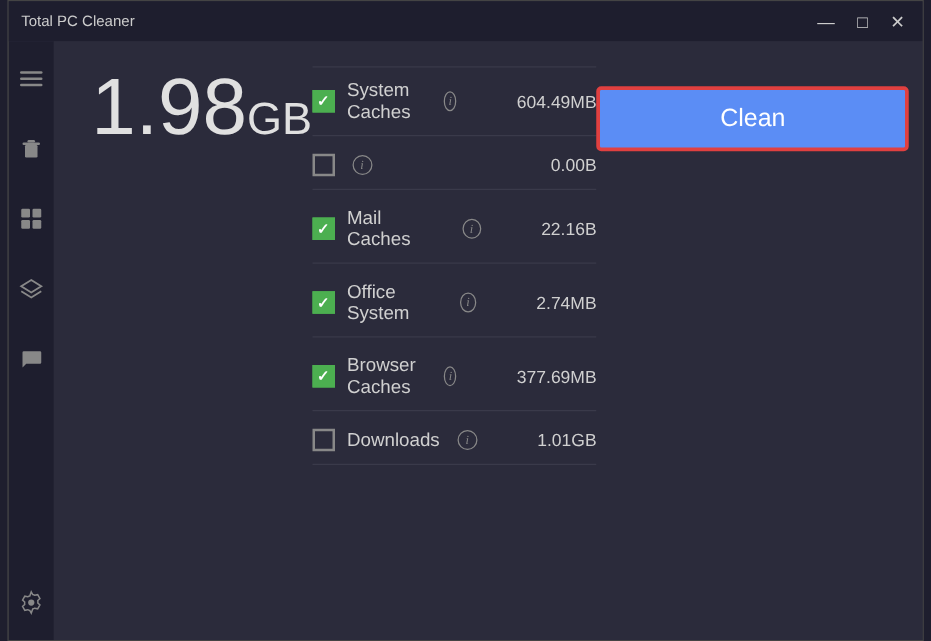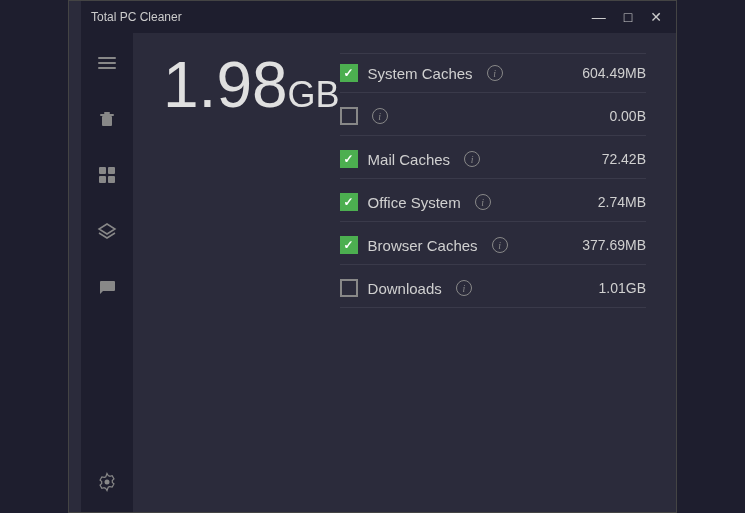--- a/index.html
+++ b/index.html
@@ -8,27 +8,26 @@
       background: #1e1e2e;
       display: flex;
       justify-content: center;
       align-items: center;
       width: 745px;
       height: 513px;
       font-family: 'Segoe UI', Arial, sans-serif;
     }
 
     .window {
-      width: 609px;
+      width: 733px;
       height: 513px;
       background: #2b2b3b;
       display: flex;
       flex-direction: column;
       border: 1px solid #444;
-      padding-left: 12px;
     }
 
     .titlebar {
       background: #1e1e2e;
       height: 32px;
       display: flex;
       align-items: center;
       justify-content: space-between;
       padding: 0 10px;
       flex-shrink: 0;
@@ -302,21 +301,21 @@
               <span class="info-icon">i</span>
             </div>
             <span class="item-size">0.00B</span>
           </div>
           <div class="list-item">
             <div class="item-left">
               <div class="checkbox checked"></div>
               <span class="item-label">Mail Caches</span>
               <span class="info-icon">i</span>
             </div>
-            <span class="item-size">72.42B</span>
+            <span class="item-size">22.16B</span>
           </div>
           <div class="list-item">
             <div class="item-left">
               <div class="checkbox checked"></div>
               <span class="item-label">Office System</span>
               <span class="info-icon">i</span>
             </div>
             <span class="item-size">2.74MB</span>
           </div>
           <div class="list-item">
@@ -330,15 +329,18 @@
           <div class="list-item">
             <div class="item-left">
               <div class="checkbox"></div>
               <span class="item-label">Downloads</span>
               <span class="info-icon">i</span>
             </div>
             <span class="item-size">1.01GB</span>
           </div>
         </div>
 
+      <div class="clean-btn-area">
+        <button class="clean-btn">Clean</button>
+      </div>
     </div>
   </div>
 </div>
 
 </body></html>

